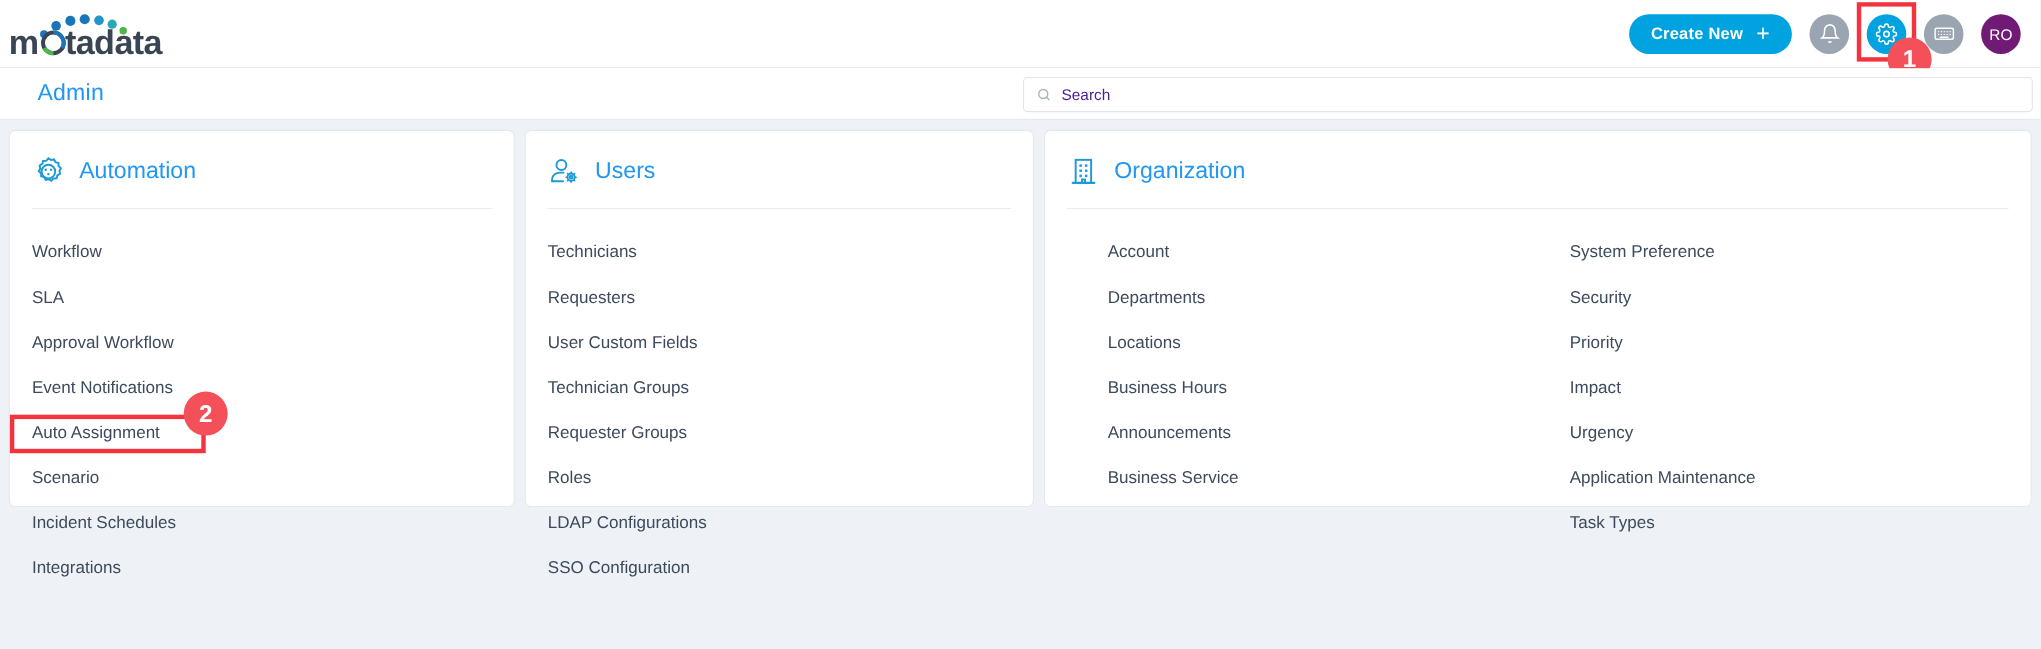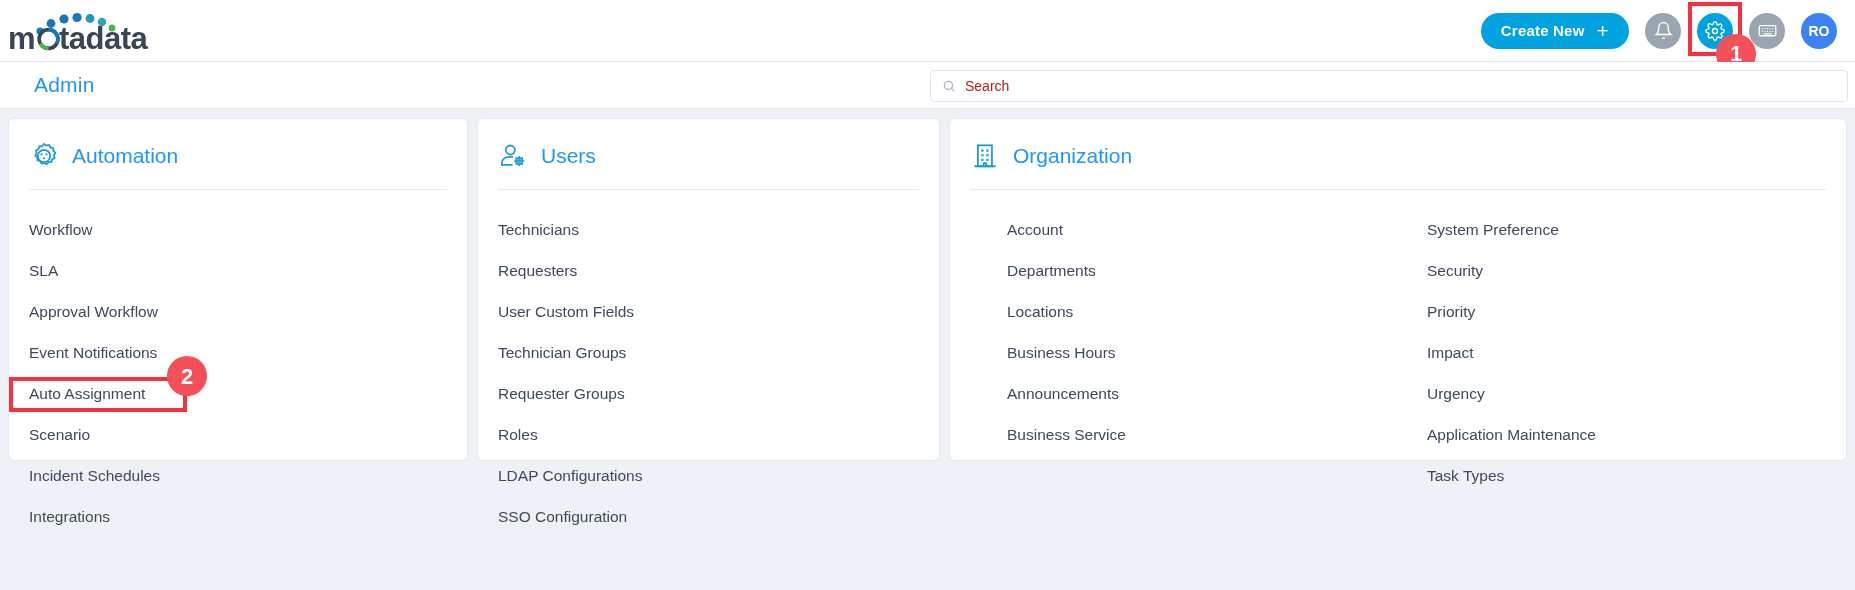--- a/index.html
+++ b/index.html
@@ -35,22 +35,22 @@
 
   .circle-btn{
     width:36px; height:36px; border-radius:50%;
     display:flex; align-items:center; justify-content:center;
     cursor:pointer; position:relative;
   }
   .circle-gray{ background:#9aa5b1; }
   .circle-cyan{ background:#00a3e0; }
   .avatar{
     width:36px; height:36px; border-radius:50%;
-    background:#3b82f6; color:#fff;
-    font-size:14px; font-weight:bold;
+    background:#701a75; color:#fff;
+    font-size:14px; font-weight:normal;
     display:flex; align-items:center; justify-content:center;
     cursor:pointer;
   }
 
   
   .gear-slot{ position:relative; display:flex; align-items:center; justify-content:center; }
   .redbox{
     position:absolute; border:4px solid #f5333f;
     left:-9px; top:-11px; width:54px; height:54px;
     pointer-events:none;
@@ -77,21 +77,21 @@
     margin-left:14px; color:#2196f3;
     font-size:21px; font-weight:400; letter-spacing:.2px;
   }
   .search-box{
     position:absolute; left:930px; top:8px;
     width:918px; height:32px;
     border:1px solid #e0e5ec; border-radius:4px;
     background:#fff; display:flex; align-items:center; gap:9px;
     padding:0 11px;
   }
-  .search-text{ color:#b91c1c; font-size:14px; }
+  .search-text{ color:#4c1d95; font-size:14px; }
 
   
   .cards{
     display:flex; gap:9px; padding:9px 8px 8px 8px;
     height:360px;
   }
   .card{
     background:#fff; border:1px solid #e4e9ef; border-radius:6px;
     position:relative;
   }

